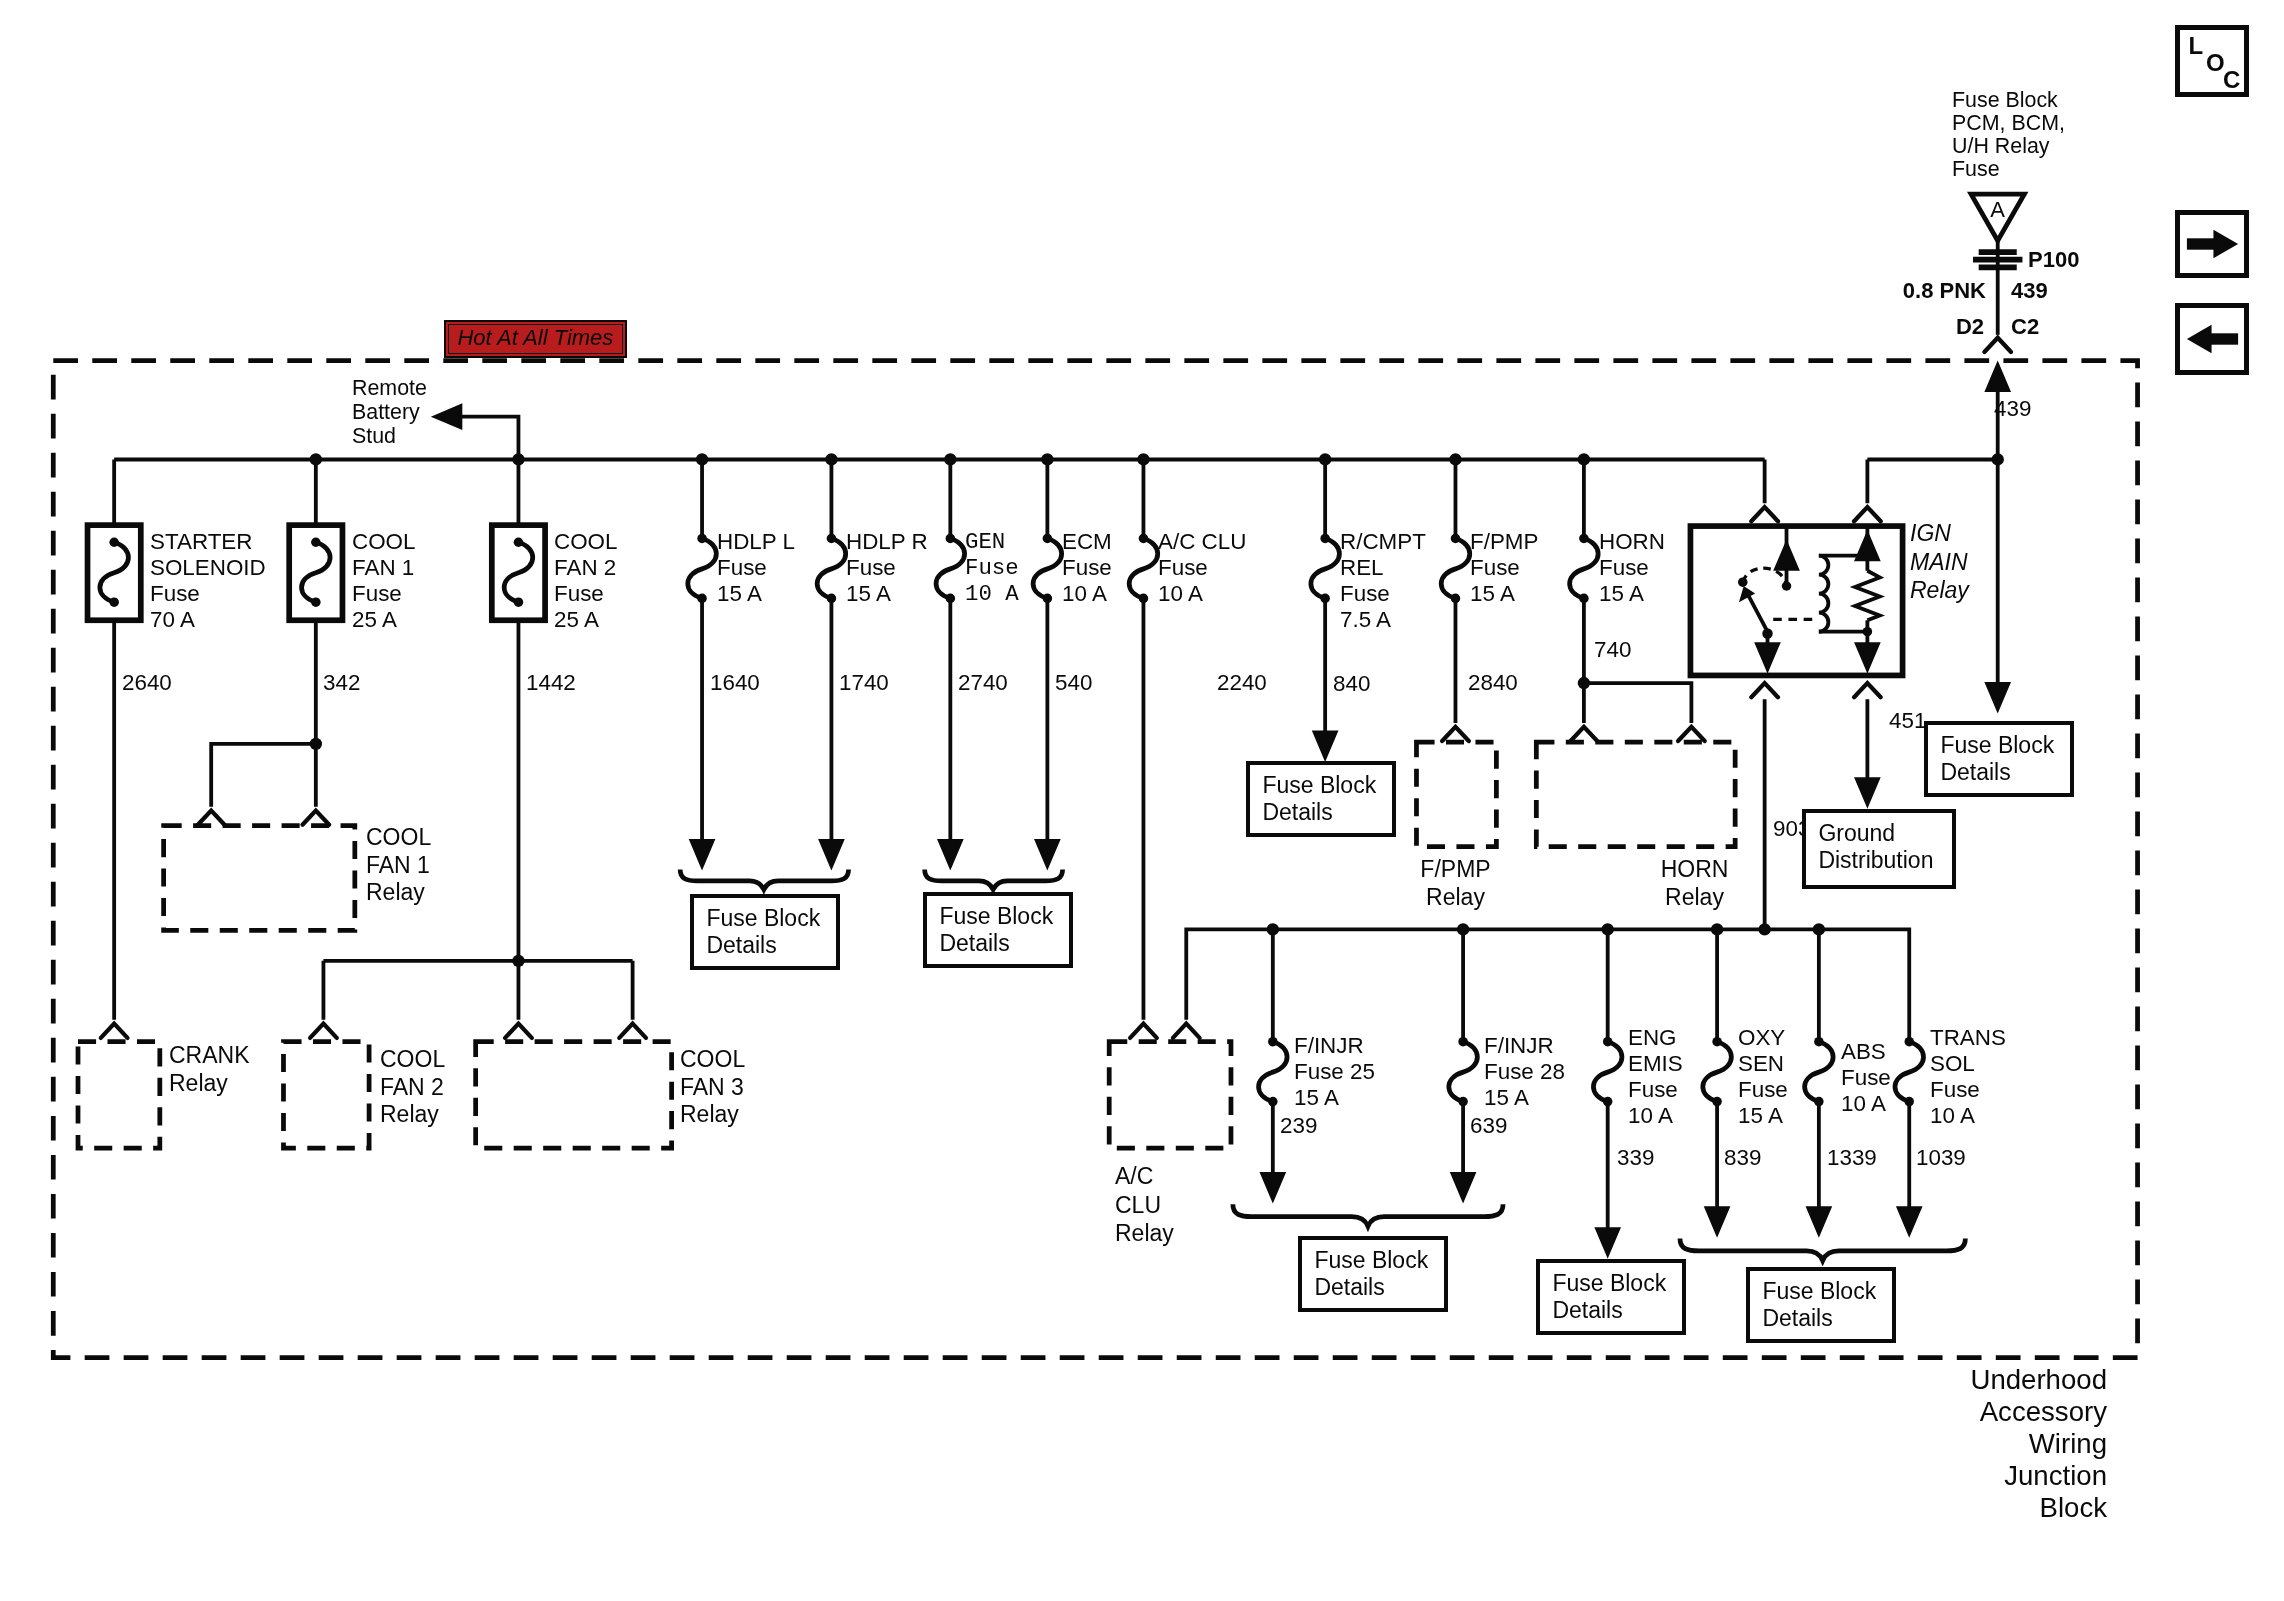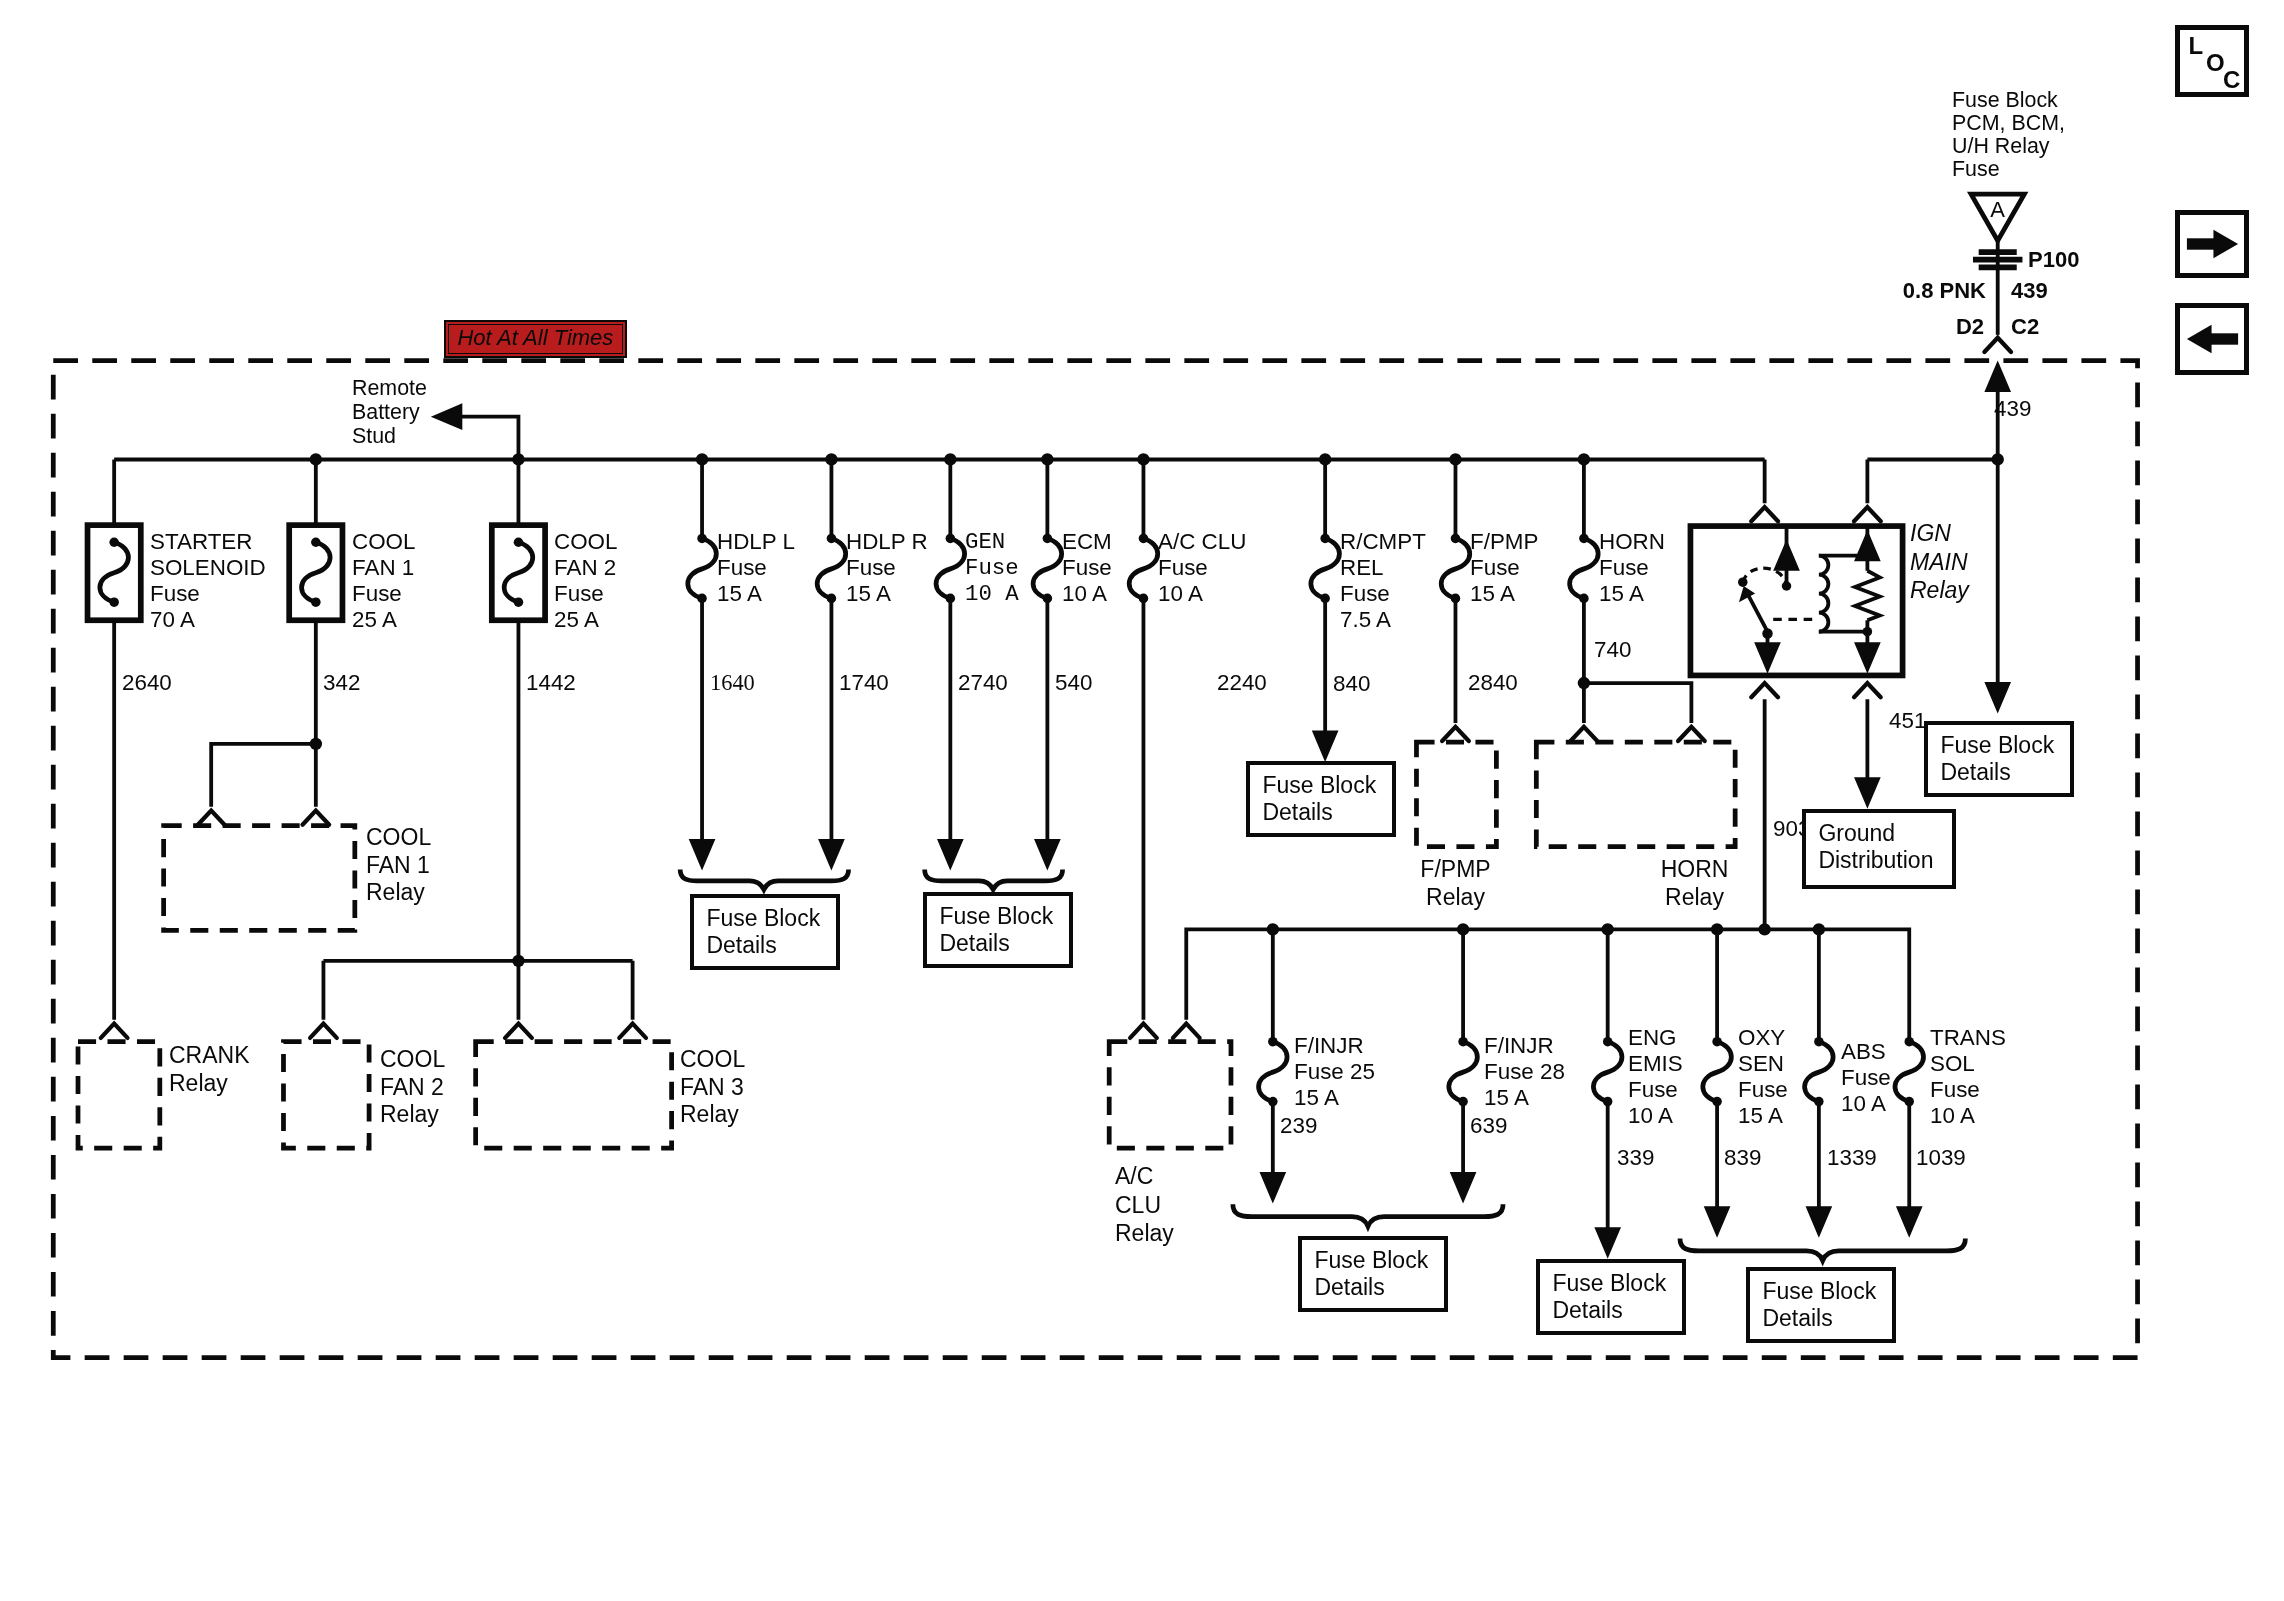--- a/index.html
+++ b/index.html
@@ -319,21 +319,21 @@
   <div class="lbl" style="left:1470px;top:529px;">F/PMP
 Fuse
 15 A</div>
   <div class="lbl" style="left:1599px;top:529px;">HORN
 Fuse
 15 A</div>
 
   <div class="wnum" style="left:122px;top:670px;">2640</div>
   <div class="wnum" style="left:323px;top:670px;">342</div>
   <div class="wnum" style="left:526px;top:670px;">1442</div>
-  <div class="wnum" style="left:710px;top:670px;font-family:Liberation Serif, serif;">1640</div>
+  <div class="wnum" style="left:710px;top:670px;">1640</div>
   <div class="wnum" style="left:839px;top:670px;">1740</div>
   <div class="wnum" style="left:958px;top:670px;">2740</div>
   <div class="wnum" style="left:1055px;top:670px;">540</div>
   <div class="wnum" style="left:1217px;top:670px;">2240</div>
   <div class="wnum" style="left:1333px;top:671px;">840</div>
   <div class="wnum" style="left:1468px;top:670px;">2840</div>
   <div class="wnum" style="left:1594px;top:637px;">740</div>
   <div class="wnum" style="left:1889px;top:708px;">451</div>
   <div class="wnum" style="left:1773px;top:816px;">903</div>
 
@@ -398,15 +398,20 @@
 Fuse
 10 A</div>
 
   <div class="wnum" style="left:1280px;top:1113px;">239</div>
   <div class="wnum" style="left:1470px;top:1113px;">639</div>
   <div class="wnum" style="left:1617px;top:1145px;">339</div>
   <div class="wnum" style="left:1724px;top:1145px;">839</div>
   <div class="wnum" style="left:1827px;top:1145px;">1339</div>
   <div class="wnum" style="left:1916px;top:1145px;">1039</div>
 
+  <div class="footer">Underhood
+Accessory
+Wiring
+Junction
+Block</div>
 
 </div>
 
 
 </body></html>

